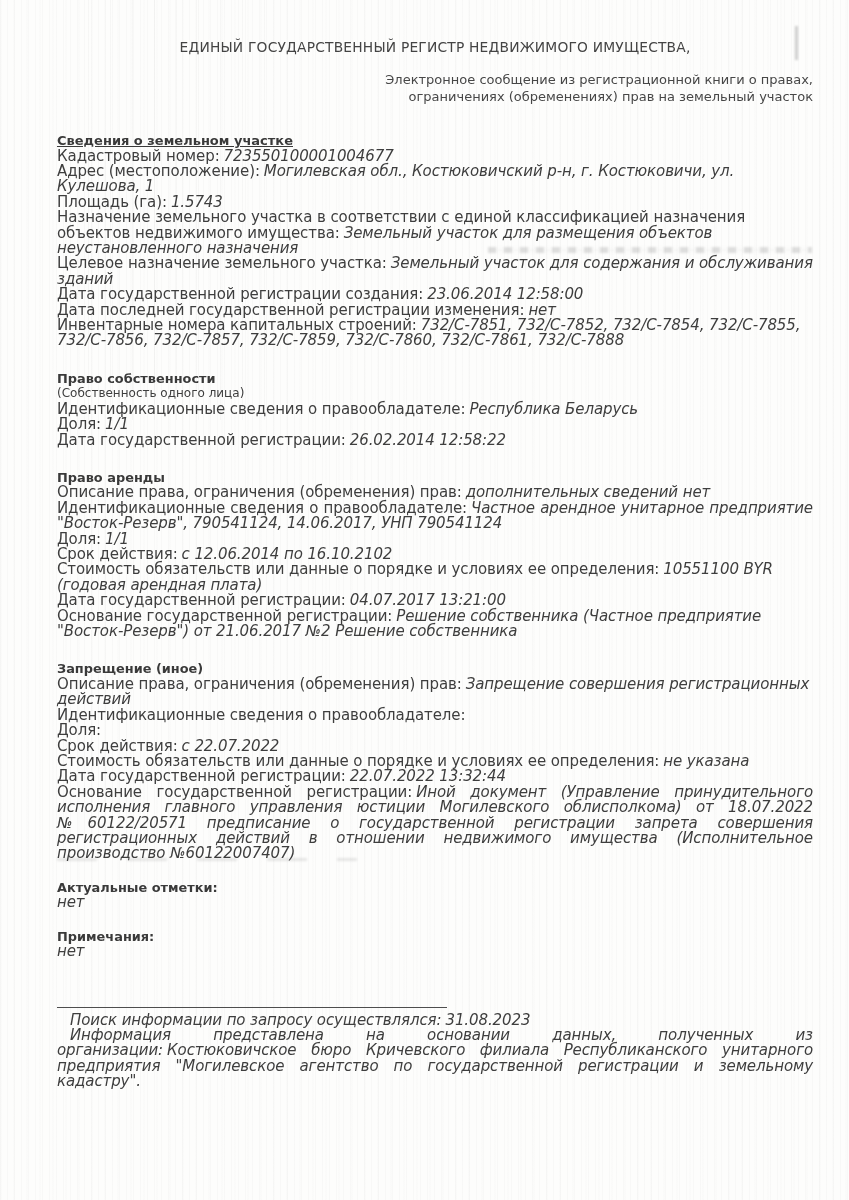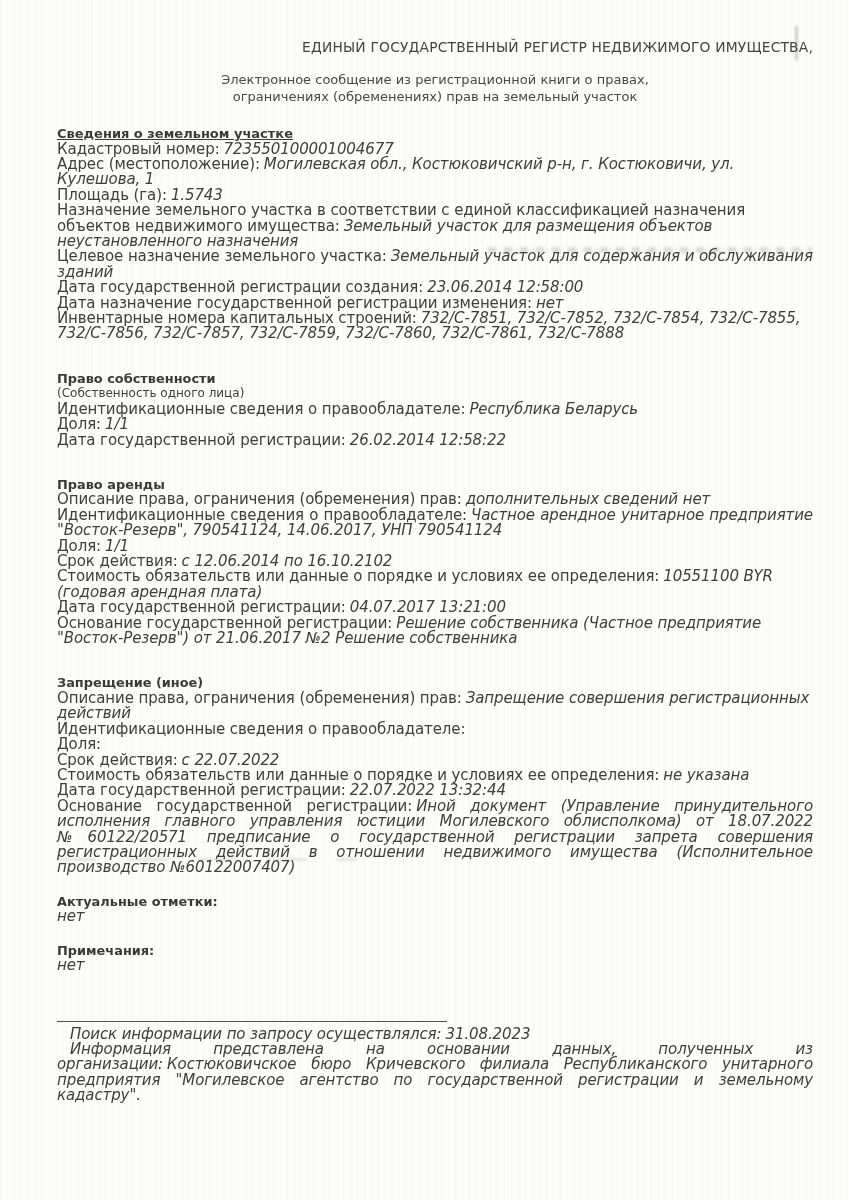--- a/index.html
+++ b/index.html
@@ -3,24 +3,24 @@
 <meta charset="utf-8">
 <style>
   html,body{margin:0;padding:0;}
   body{
     width:849px;height:1200px;position:relative;overflow:hidden;
     background:#fdfdfc;
     font-family:"DejaVu Sans","Liberation Sans",sans-serif;
     color:#3e3e3e;
   }
   .page{position:absolute;left:57px;top:38px;width:756px;}
-  .title{text-align:right;font-size:13.8px;line-height:18px;letter-spacing:.2px;color:#444;}
-  .subtitle{text-align:center;font-size:13px;line-height:17px;margin-top:15px;color:#474747;}
-  .sec{margin-top:29px;}
-  .sec.first{margin-top:21px;}
+  .title{text-align:center;font-size:13.8px;line-height:18px;letter-spacing:.2px;color:#444;}
+  .subtitle{text-align:right;font-size:13px;line-height:17px;margin-top:15px;color:#474747;}
+  .sec{margin-top:22px;}
+  .sec.first{margin-top:28px;}
   .sec.small-gap{margin-top:18px;}
   .hb{font-weight:bold;font-size:12.9px;line-height:15.5px;color:#3a3a3a;}
   .h1u{font-weight:bold;text-decoration:underline;font-size:13px;line-height:15.5px;color:#3a3a3a;}
   .ln{font-size:15px;line-height:15.4px;letter-spacing:-.1px;}
   .lb{}
   .vl{font-style:italic;margin-left:4px;}
   .just{text-align:justify;}
   .plain{font-size:12px;line-height:15.4px;}
   .footer{margin-top:47px;}
   .footer-rule{width:390px;height:0;border-top:1.6px solid #4e4e4e;margin-bottom:5px;}
@@ -65,21 +65,21 @@
   </div>
 
   <div class="sec first">
     <div class="h1u">Сведения о земельном участке</div>
     <div class="ln"><span class="lb">Кадастровый номер:</span><span class="vl">723550100001004677</span></div>
     <div class="ln"><span class="lb">Адрес (местоположение):</span><span class="vl">Могилевская обл., Костюковичский р-н, г. Костюковичи, ул. Кулешова, 1</span></div>
     <div class="ln"><span class="lb">Площадь (га):</span><span class="vl">1.5743</span></div>
     <div class="ln"><span class="lb">Назначение земельного участка в соответствии с единой классификацией назначения объектов недвижимого имущества:</span><span class="vl">Земельный участок для размещения объектов неустановленного назначения</span></div>
     <div class="ln"><span class="lb">Целевое назначение земельного участка:</span><span class="vl">Земельный участок для содержания и обслуживания зданий</span></div>
     <div class="ln"><span class="lb">Дата государственной регистрации создания:</span><span class="vl">23.06.2014 12:58:00</span></div>
-    <div class="ln"><span class="lb">Дата назначение государственной регистрации изменения:</span><span class="vl">нет</span></div>
+    <div class="ln"><span class="lb">Дата последней государственной регистрации изменения:</span><span class="vl">нет</span></div>
     <div class="ln"><span class="lb">Инвентарные номера капитальных строений:</span><span class="vl">732/С-7851, 732/С-7852, 732/С-7854, 732/С-7855, 732/С-7856, 732/С-7857, 732/С-7859, 732/С-7860, 732/С-7861, 732/С-7888</span></div>
   </div>
 
   <div class="sec">
     <div class="hb">Право собственности</div>
     <div class="plain">(Собственность одного лица)</div>
     <div class="ln"><span class="lb">Идентификационные сведения о правообладателе:</span><span class="vl">Республика Беларусь</span></div>
     <div class="ln"><span class="lb">Доля:</span><span class="vl">1/1</span></div>
     <div class="ln"><span class="lb">Дата государственной регистрации:</span><span class="vl">26.02.2014 12:58:22</span></div>
   </div>

